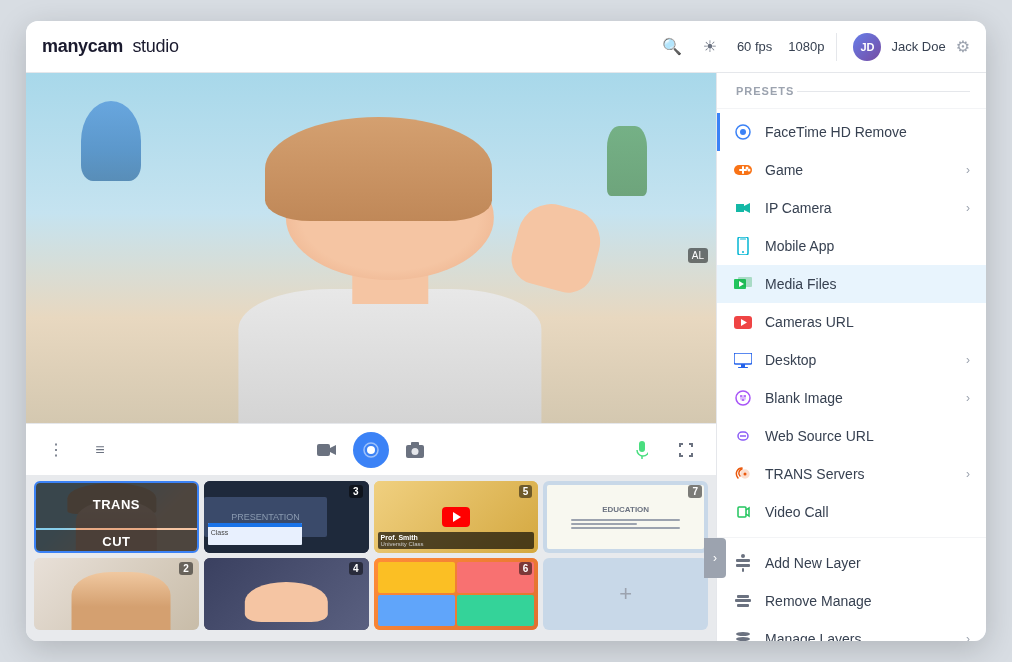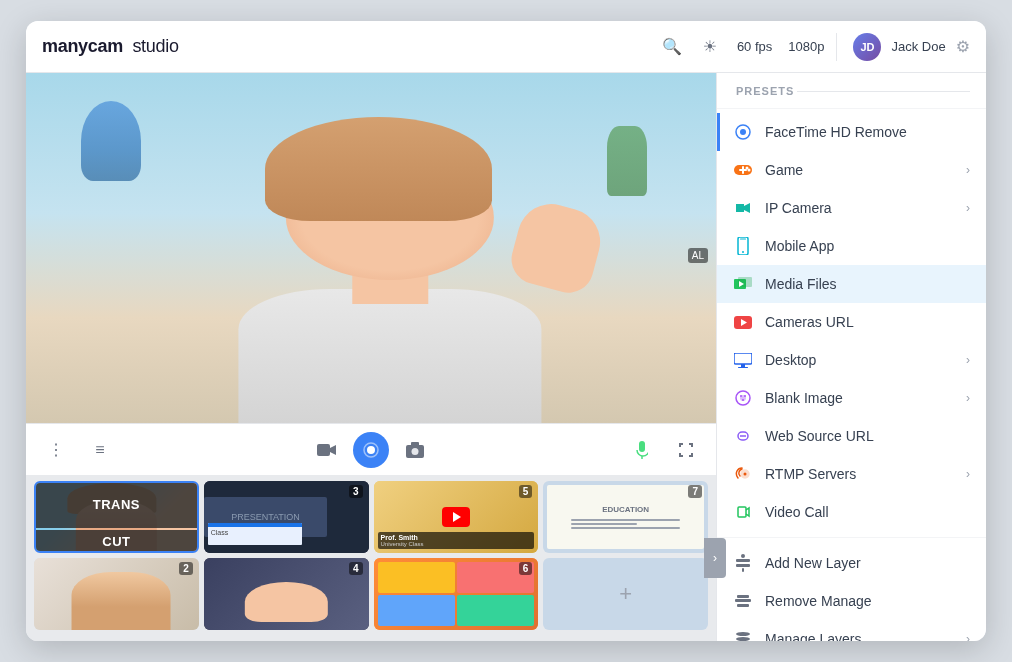--- a/index.html
+++ b/index.html
@@ -726,21 +726,21 @@
 
         <div class="menu-item">
           <div class="menu-item-icon">
             <svg width="16" height="16" viewBox="0 0 16 16" fill="none">
               <path d="M3 12C1.5 10 1 7 2 5C3 3 5 2 7 2" stroke="#ea580c" stroke-width="1.5" stroke-linecap="round"></path>
               <path d="M5 10C4 9 3.5 7.5 4 6C4.5 4.5 5.5 3.5 7 3" stroke="#ea580c" stroke-width="1.5" stroke-linecap="round"></path>
               <circle cx="10" cy="8" r="4" fill="#ea580c" opacity="0.2" stroke="#ea580c" stroke-width="1.5"></circle>
               <circle cx="10" cy="8" r="1.5" fill="#ea580c"></circle>
             </svg>
           </div>
-          <span class="menu-item-label">RTMP Servers</span>
+          <span class="menu-item-label">TRANS Servers</span>
           <span class="menu-item-arrow">›</span>
         </div>
 
         <div class="menu-item">
           <div class="menu-item-icon">
             <svg width="16" height="16" viewBox="0 0 16 16" fill="none">
               <path d="M3 4C3 3.44772 3.44772 3 4 3H10C10.5523 3 11 3.44772 11 4V12C11 12.5523 10.5523 13 10 13H4C3.44772 13 3 12.5523 3 12V4Z" stroke="#22c55e" stroke-width="1.5"></path>
               <path d="M11 6L14 4V12L11 10" stroke="#22c55e" stroke-width="1.5"></path>
             </svg>
           </div>

